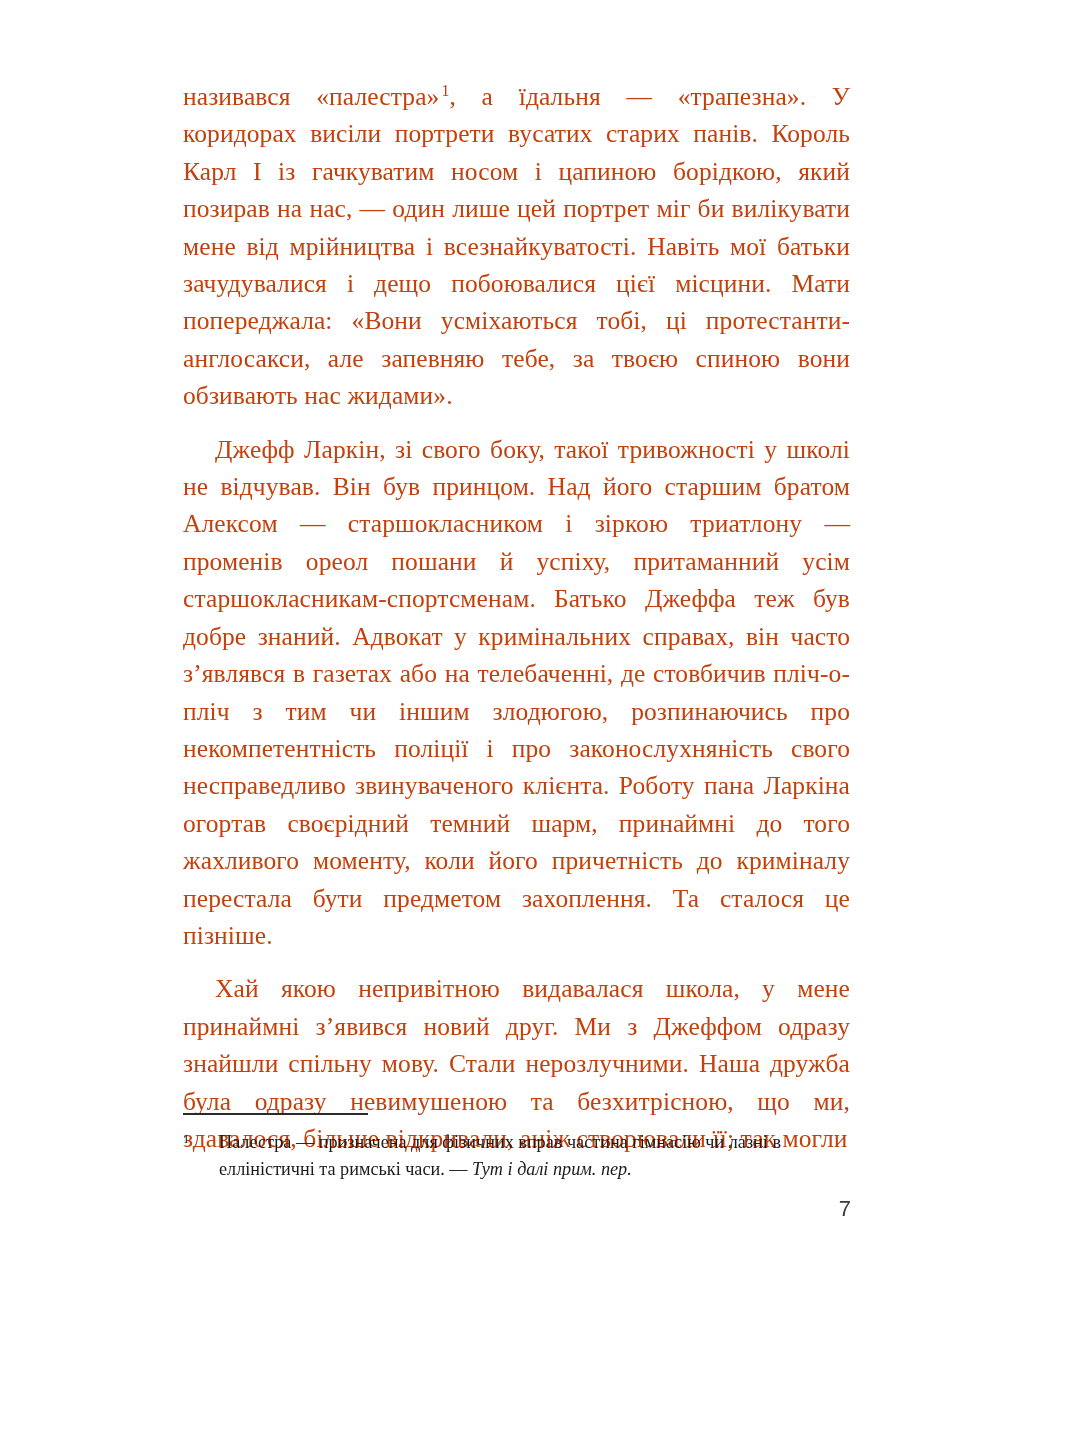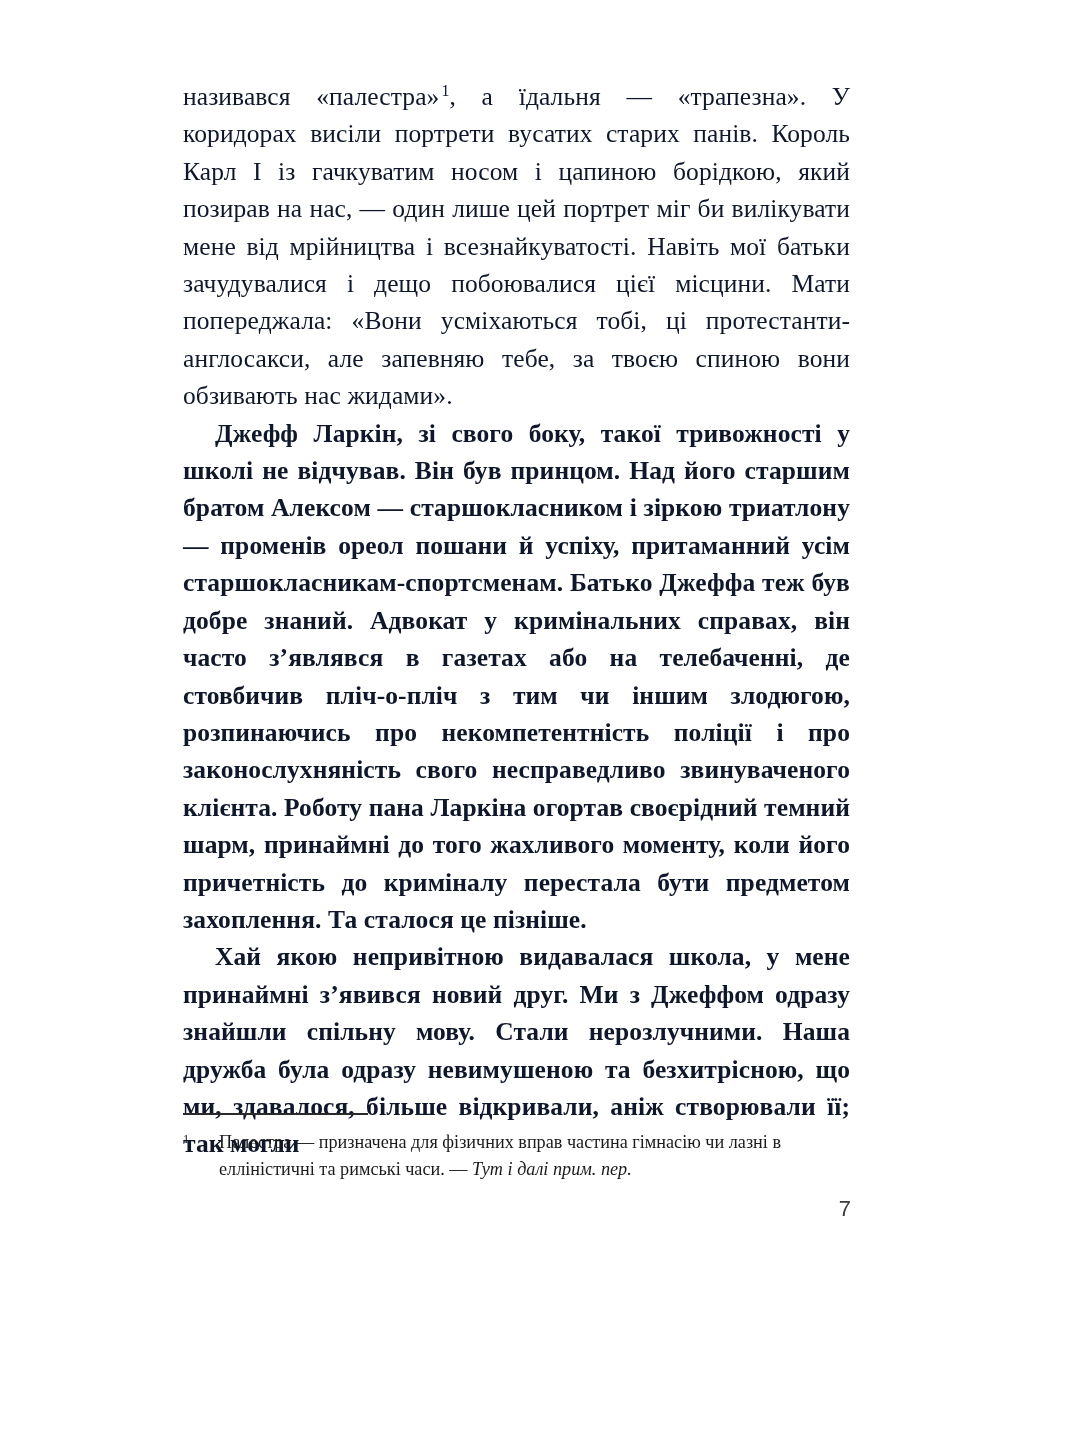--- a/index.html
+++ b/index.html
@@ -26,29 +26,28 @@
   }
   .para {
     margin: 0;
     font-size: 25.5px;
     line-height: 37.4px;
     text-align: justify;
     text-justify: inter-word;
     text-indent: 32px;
     hyphens: manual;
     -webkit-hyphens: manual;
-    color: #0f172a;
+    color: #c2410c;
     letter-spacing: 0.1px;
   }
   .para.first {
     text-indent: 0;
   }
   .para + .para {
-    margin-top: 0;
-    font-weight: bold;
+    margin-top: 16px;
   }
   .fn-ref {
     font-size: 0.62em;
     vertical-align: super;
     line-height: 0;
     padding-left: 2px;
   }
   .footnote-zone {
     position: absolute;
     left: 183px;

